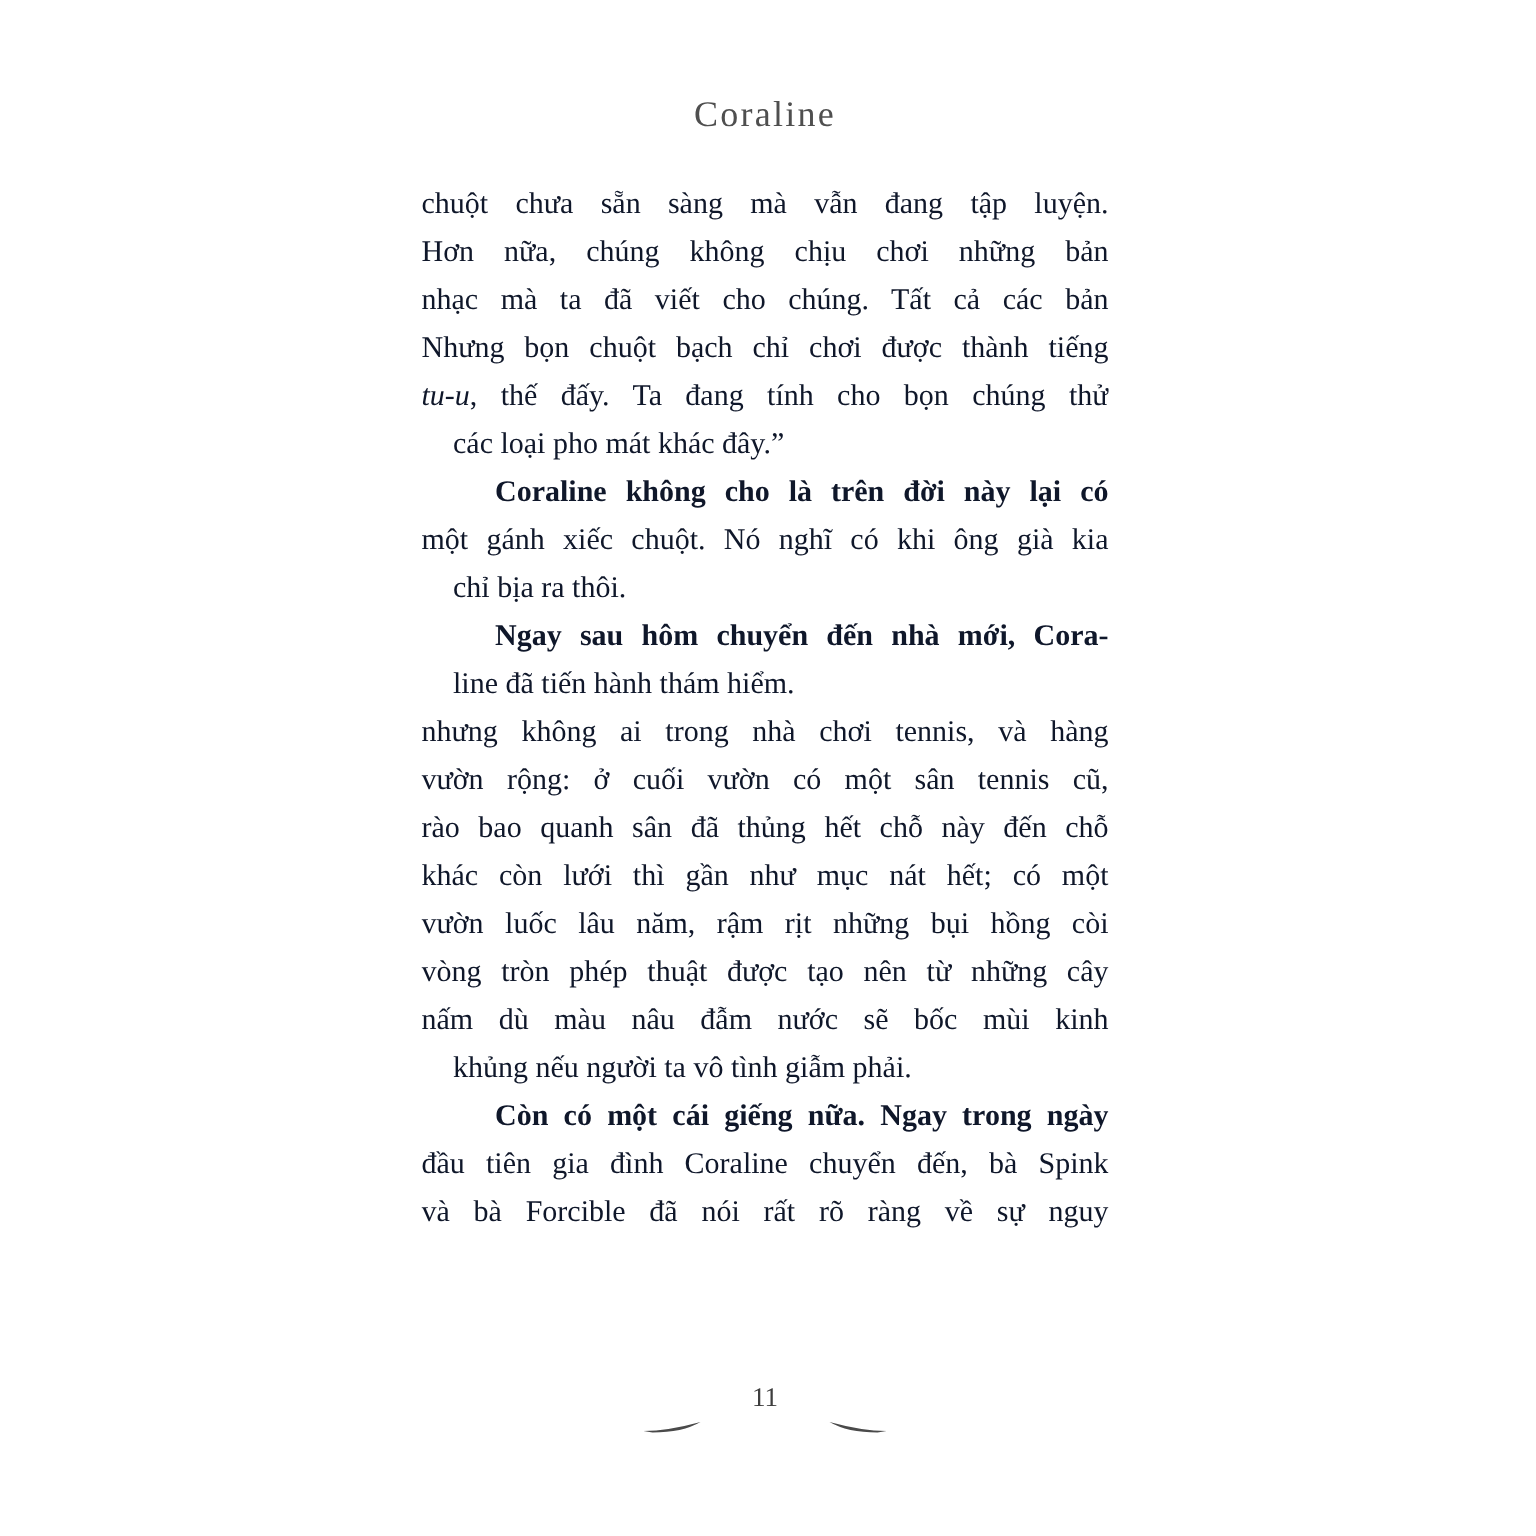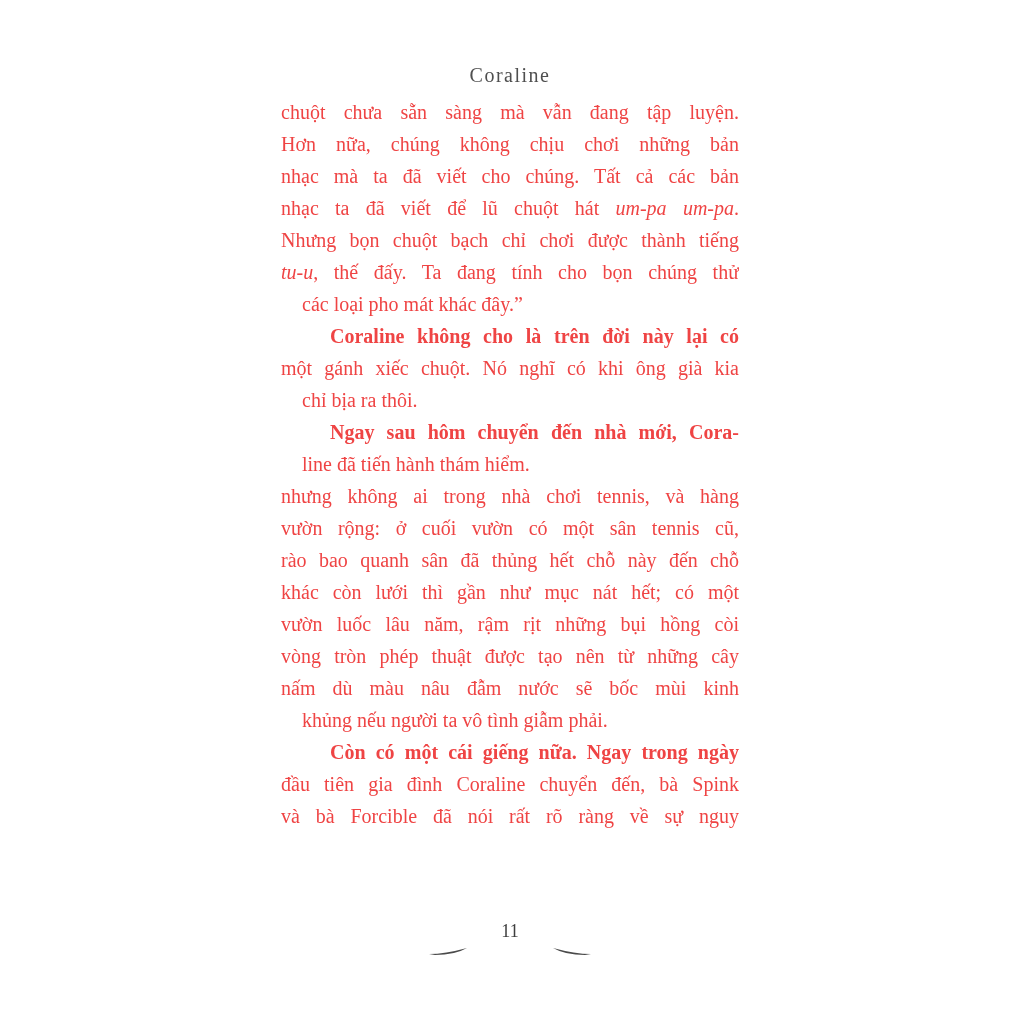--- a/index.html
+++ b/index.html
@@ -14,32 +14,32 @@
     width: 1024px;
     height: 1024px;
     background: #ffffff;
   }
   .running-header {
     position: absolute;
     top: 64px;
     left: 281px;
     width: 458px;
     text-align: center;
-    font-size: 20px;
+    font-size: 24px;
     letter-spacing: 1.5px;
     color: #4f4f4f;
     font-family: "Liberation Serif", serif;
   }
   .body-text {
     position: absolute;
-    top: 96px;
+    top: 120px;
     left: 281px;
     width: 458px;
     font-size: 20px;
-    color: #ef4444;
+    color: #0f172a;
   }
   .line {
     height: 32px;
     line-height: 32px;
     text-align: justify;
     text-align-last: justify;
     white-space: normal;
     overflow: hidden;
   }
   .line.last {
@@ -76,21 +76,20 @@
 <body>
 
 <div class="page">
 
   <div class="running-header">Coraline</div>
 
   <div class="body-text">
       <div class="line"><span>chuột chưa sẵn sàng mà vẫn đang tập luyện.</span></div>
       <div class="line"><span>Hơn nữa, chúng không chịu chơi những bản</span></div>
       <div class="line"><span>nhạc mà ta đã viết cho chúng. Tất cả các bản</span></div>
-      <div class="line"><span>nhạc ta đã viết để lũ chuột hát </span><em>um-pa um-pa</em><span>.</span></div>
       <div class="line"><span>Nhưng bọn chuột bạch chỉ chơi được thành tiếng</span></div>
       <div class="line"><em>tu-u</em><span>, thế đấy. Ta đang tính cho bọn chúng thử</span></div>
       <div class="line last"><span>các loại pho mát khác đây.”</span></div>
       <div class="line indent"><span>Coraline không cho là trên đời này lại có</span></div>
       <div class="line"><span>một gánh xiếc chuột. Nó nghĩ có khi ông già kia</span></div>
       <div class="line last"><span>chỉ bịa ra thôi.</span></div>
       <div class="line indent"><span>Ngay sau hôm chuyển đến nhà mới, Cora-</span></div>
       <div class="line last"><span>line đã tiến hành thám hiểm.</span></div>
       <div class="line"><span>nhưng không ai trong nhà chơi tennis, và hàng</span></div>
       <div class="line"><span>vườn rộng: ở cuối vườn có một sân tennis cũ,</span></div>

